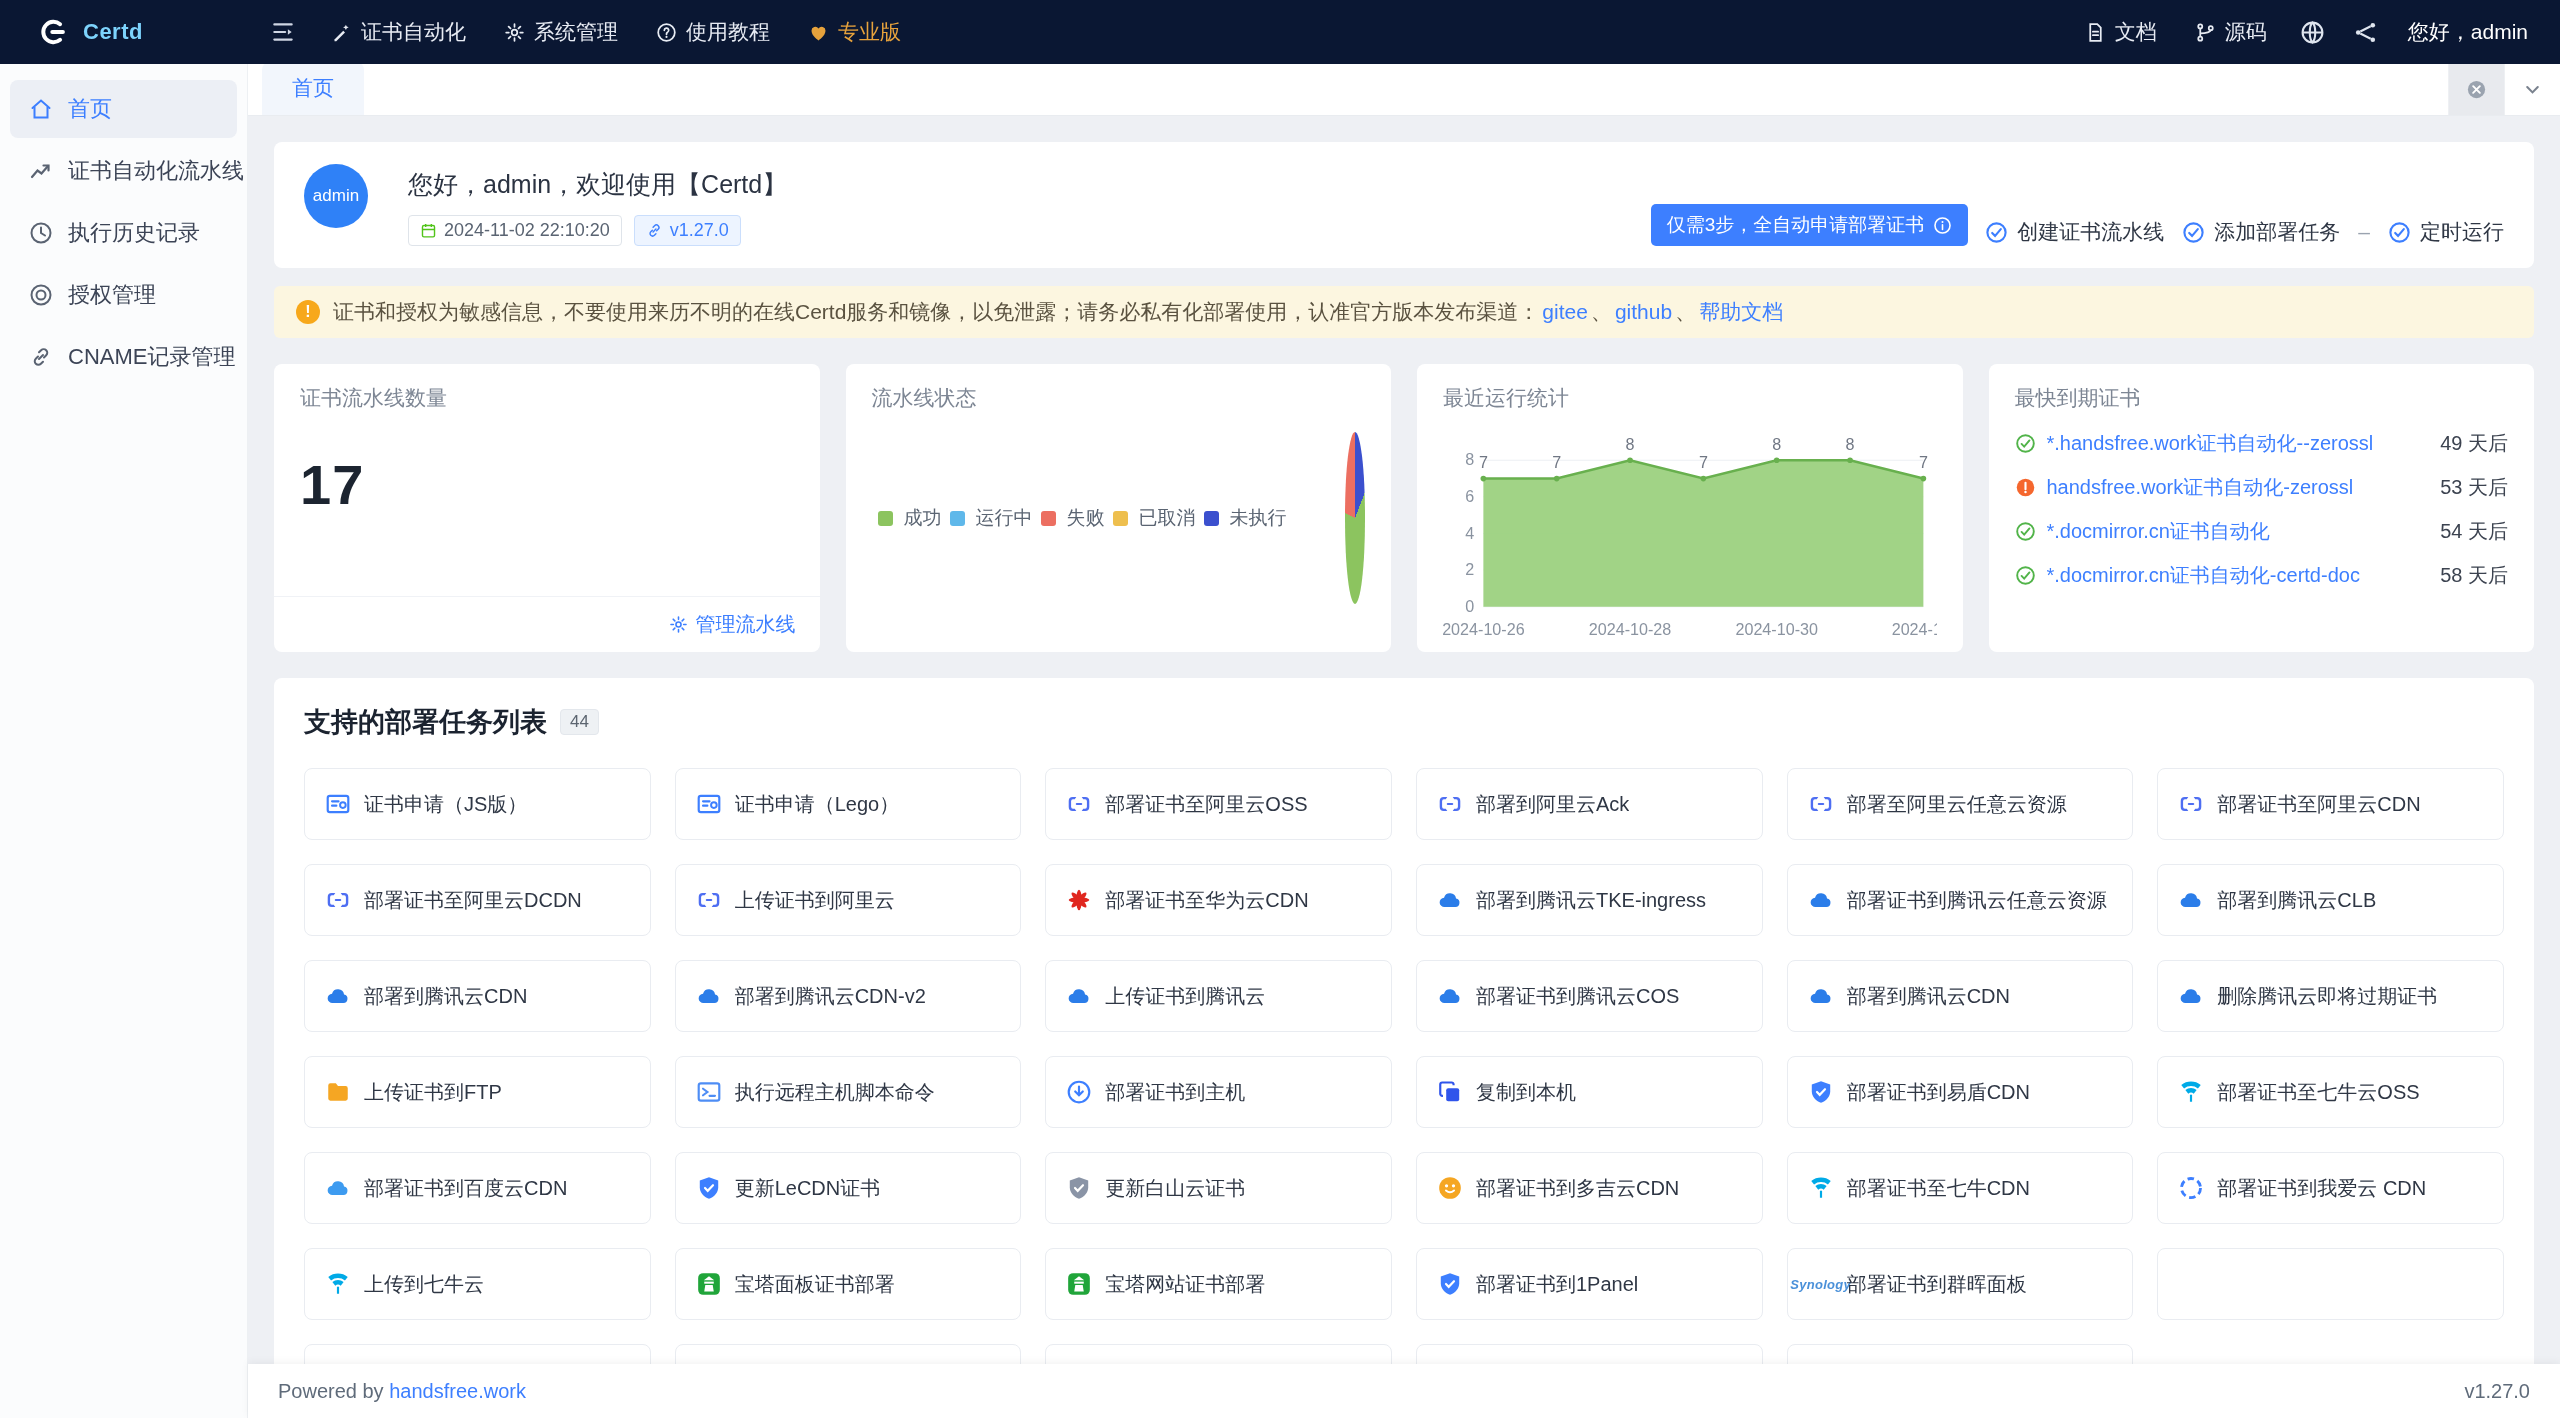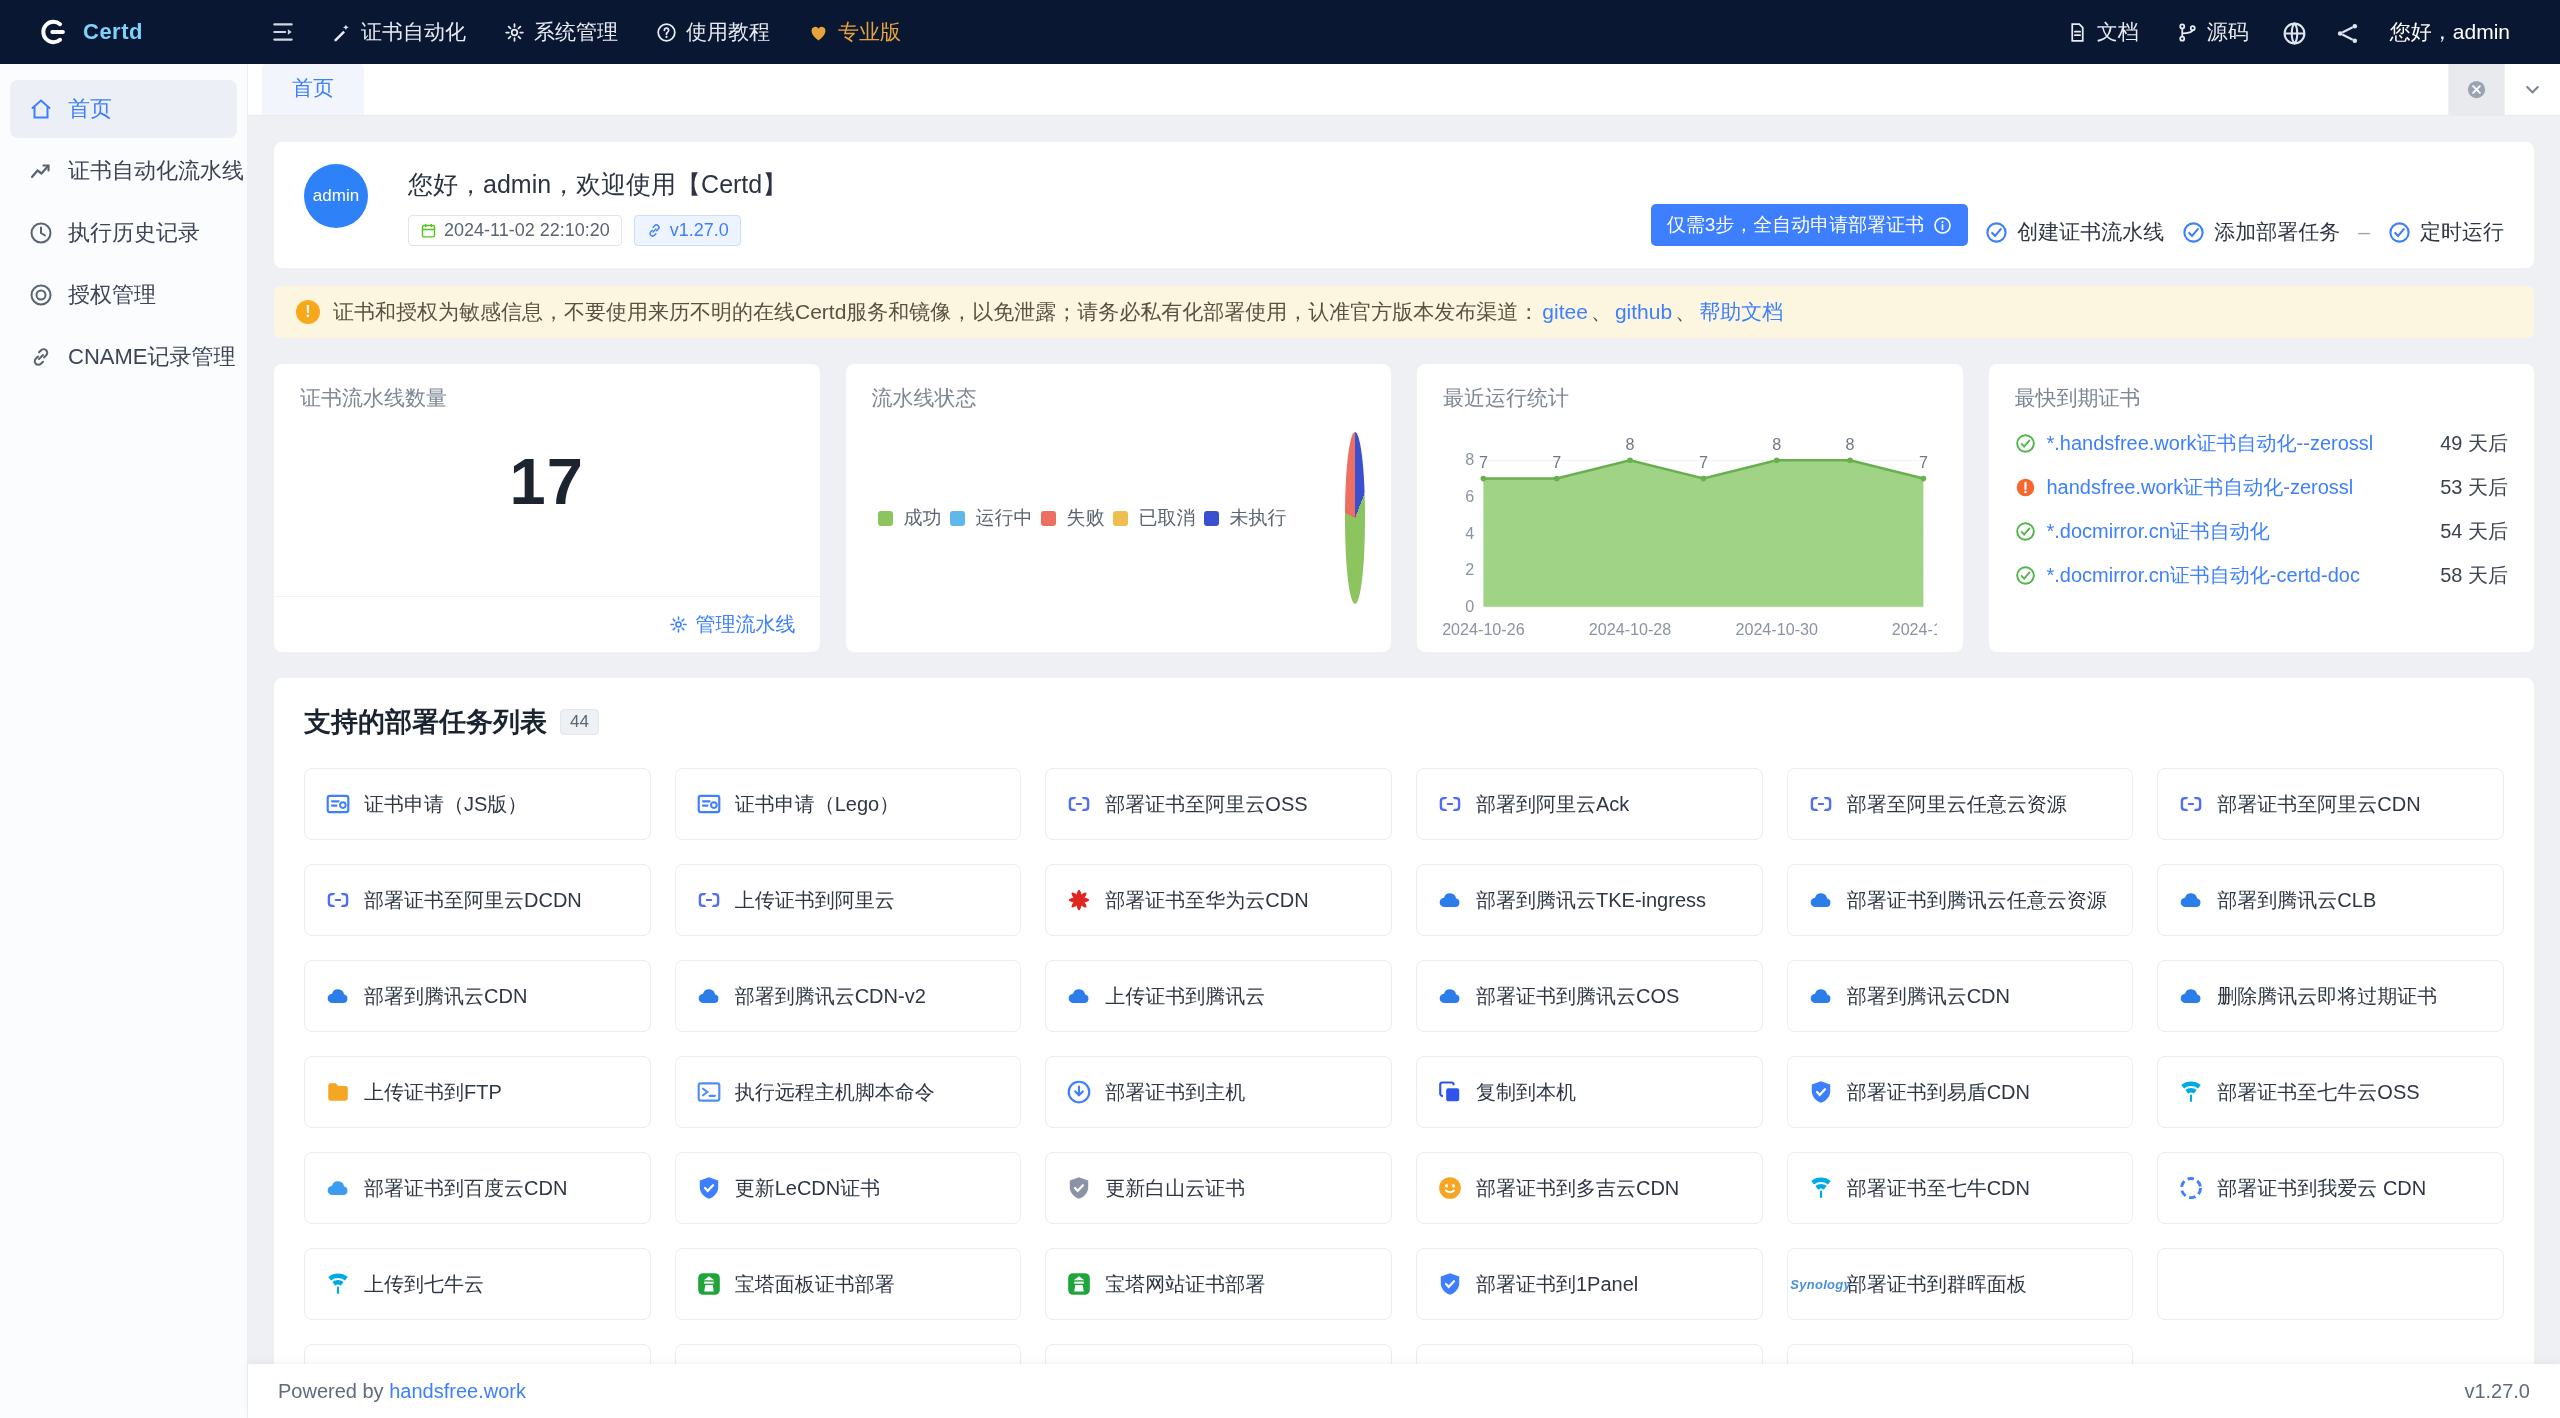--- a/index.html
+++ b/index.html
@@ -15,21 +15,21 @@
   
   .topbar{position:absolute;top:0;left:0;right:0;height:64px;background:#0a1733;display:flex;align-items:center;color:#e8ecf4;z-index:20}
   .logo-wrap{width:248px;display:flex;align-items:center;gap:13px;padding-left:36px;cursor:pointer}
   .logo-mark{width:34px;height:34px;color:#fff}
   .logo-text{font-size:22px;font-weight:bold;color:#7dd3fc;letter-spacing:.5px}
   .collapse-btn{width:26px;height:26px;margin-left:22px;color:#cfd6e4;cursor:pointer}
   .hmenu,.hlinks{display:flex;align-items:center;height:100%}
   .hmenu{margin-left:16px}
   .hmenu-item{display:flex;align-items:center;gap:9px;padding:0 19px;height:100%;font-size:21px;color:#e8ecf4;cursor:pointer;white-space:nowrap}
   .hmenu-item.accent{color:#e6a23c}
-  .topbar-right{margin-left:auto;display:flex;align-items:flex-end;padding-right:50px}
+  .topbar-right{margin-left:auto;display:flex;align-items:center;padding-right:32px}
   .topbar-icon{width:25px;height:25px;margin:0 14px;color:#dfe5ef;cursor:pointer}
   .greeting{font-size:21px;color:#fff;margin-left:16px;cursor:pointer;white-space:nowrap}
 
   
   .sidebar{position:absolute;top:64px;left:0;bottom:0;width:248px;background:#fbfcfd;border-right:1px solid #edf0f3;padding-top:12px;z-index:10}
   .side-item{display:flex;align-items:center;gap:15px;height:58px;margin:4px 10px;padding:0 19px;border-radius:8px;font-size:22px;color:#3c4456;cursor:pointer;white-space:nowrap}
   .side-item .icon{width:24px;height:24px;color:#5a6372}
   .side-item.active{background:#eceff5;color:#3d7fff}
   .side-item.active .icon{color:#3d7fff}
 
@@ -62,21 +62,21 @@
   .step-sep{color:#9aa3af}
 
   
   .notice{margin-top:18px;background:#fcf6e0;border-radius:6px;padding:12px 22px;display:flex;align-items:center;gap:13px;font-size:21px;color:#5a5240}
   .notice a{color:#3d7fff;margin:0 3px}
 
   
   .stats{display:grid;grid-template-columns:repeat(4,1fr);gap:26px;margin-top:26px}
   .stat-card{height:288px;padding:20px 26px;position:relative;overflow:hidden}
   .stat-title{font-size:21px;color:#7d8694}
-  .big-number{font-size:65px;font-weight:700;color:#1c2430;text-align:center;margin-top:32px;letter-spacing:1px}
+  .big-number{font-size:56px;font-weight:700;color:#1c2430;margin-top:40px;letter-spacing:1px}
   .card-foot{position:absolute;left:0;right:0;bottom:0;height:56px;border-top:1px solid #f0f2f6;display:flex;align-items:center;justify-content:flex-end;padding:0 24px}
   .manage-link{display:flex;align-items:center;gap:8px;color:#3d7fff;font-size:20px}
   .status-body{display:flex;align-items:center;gap:58px;height:212px;padding-left:6px}
   .legend{display:flex;flex-direction:row;gap:8px}
   .legend-item{display:flex;align-items:center;gap:11px;font-size:19px;color:#5a6472;cursor:pointer;white-space:nowrap}
   .swatch{width:15px;height:15px;border-radius:3px;flex-shrink:0}
   .pie{width:172px;height:172px;border-radius:50%}
   .area-wrap{height:222px;margin-top:6px}
   .expiry-list{margin-top:9px;display:flex;flex-direction:column}
   .expiry-row{display:flex;align-items:center;gap:11px;height:44px;font-size:20px}

